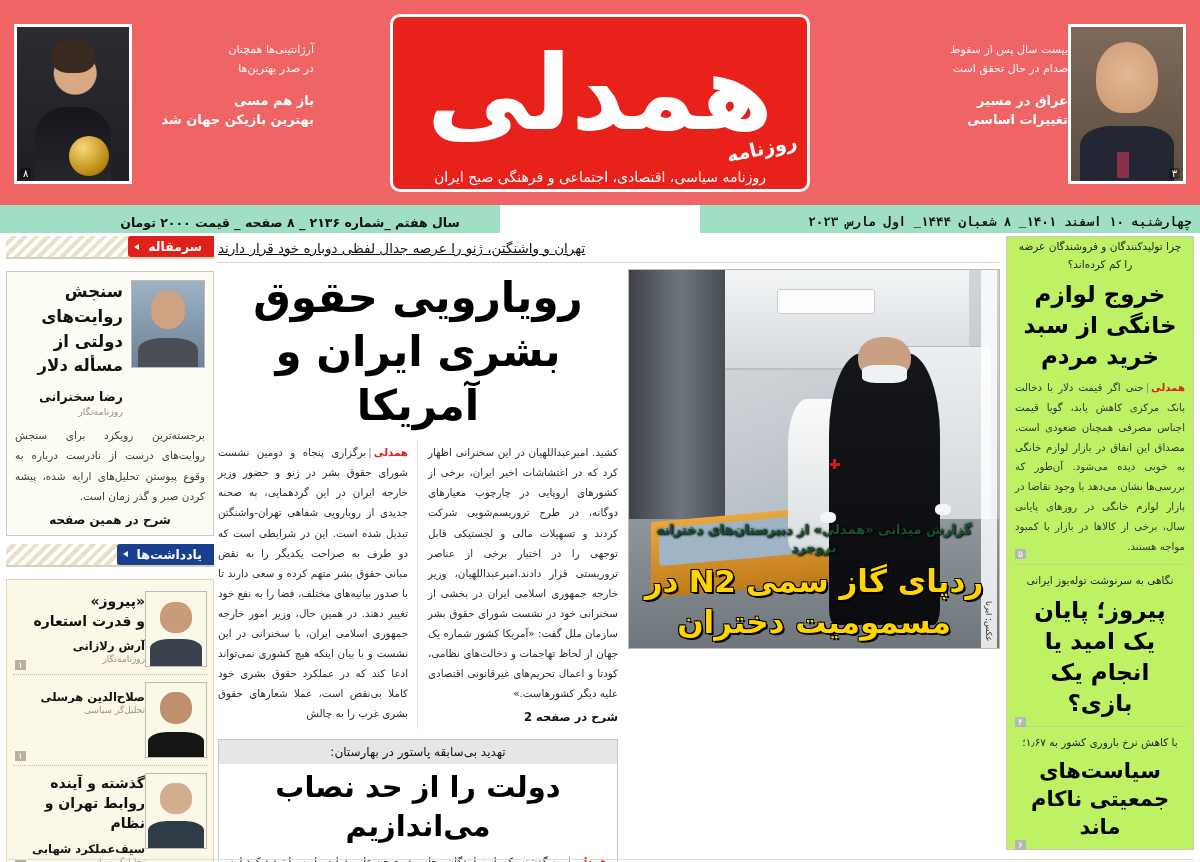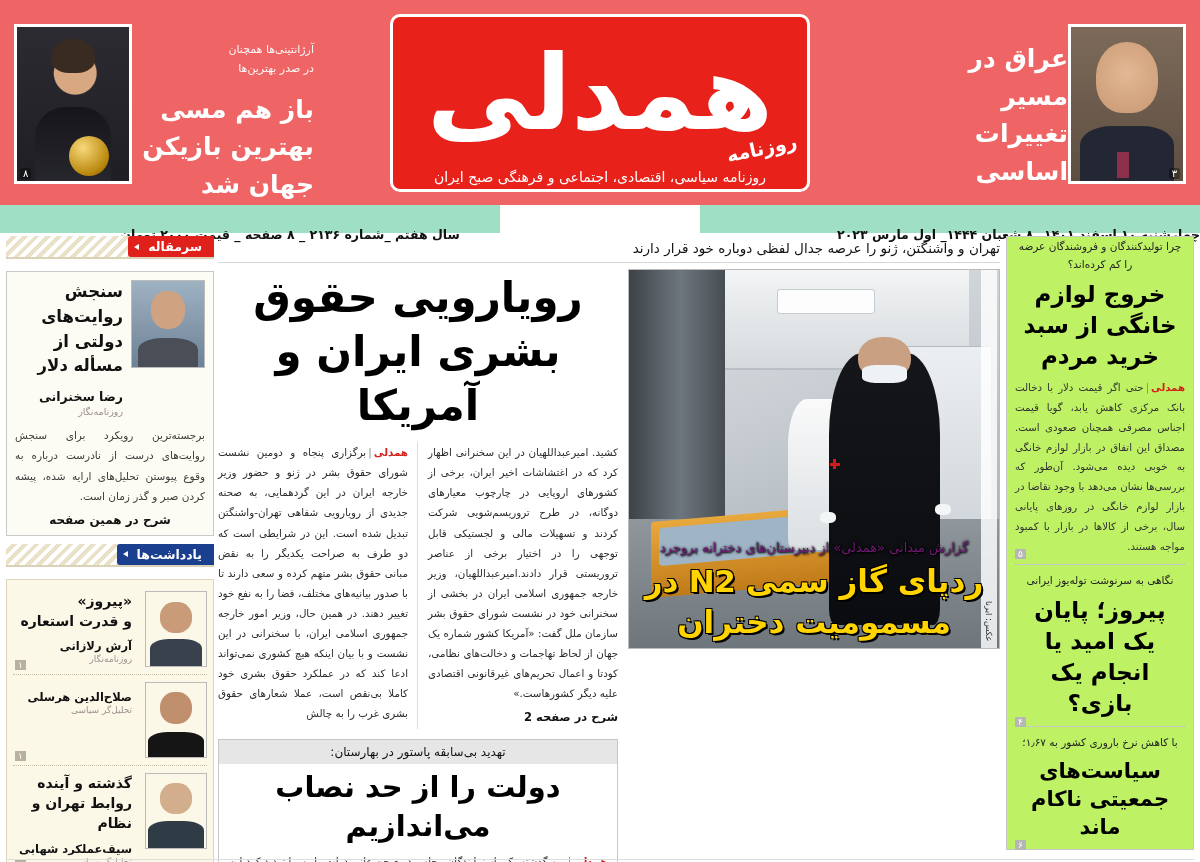--- a/index.html
+++ b/index.html
@@ -55,21 +55,21 @@
   .promo-right{position:absolute;right:14px;top:24px;width:300px;height:165px;}
   .promo-photo{
     width:118px;height:160px;background:#3a3b40;border:3px solid #fff;
     box-sizing:border-box;position:relative;overflow:hidden;float:left;
   }
   .promo-right .promo-photo{float:right;}
   .promo-text{
     color:#ffffff;padding:16px 10px 0 10px;
   }
   .promo-kicker{font-size:11px;line-height:1.75;opacity:.95;margin-bottom:12px;}
-  .promo-title{font-size:25px;font-weight:bold;line-height:1.5;}
+  .promo-title{font-size:13px;font-weight:bold;line-height:1.5;}
   .page-num-badge{
     position:absolute;bottom:2px;left:3px;color:#fff;font-size:10px;
     background:rgba(0,0,0,.35);padding:0 3px;border-radius:2px;
   }
   .promo-right .page-num-badge{left:auto;right:3px;}
 
   
   .messi{
     position:absolute;inset:0;
     background:
@@ -106,25 +106,25 @@
     position:absolute;left:46%;bottom:2%;width:12px;height:26px;background:#8b2f4a;
     transform:translateX(-50%);z-index:3;
   }
 
   
   .infobar{
     position:absolute;left:0;top:205px;width:1200px;height:28px;
     background:#9fe0c4;
   }
   .infobar .seg{
-    position:absolute;top:16px;height:40px;line-height:28px;
+    position:absolute;top:4px;height:40px;line-height:28px;
     font-size:12.5px;color:#111;font-weight:bold;
   }
   .seg-left{left:0;width:580px;text-align:center;}
-  .seg-right{right:0;width:400px;}
+  .seg-right{right:0;width:400px;text-align:center;font-family:Liberation Mono, monospace;}
   .infobar .gap{
     position:absolute;left:50%;transform:translateX(-50%);
     top:0;width:200px;height:28px;background:#ffffff;
   }
 
   
   .content{position:absolute;left:0;top:236px;width:1200px;height:626px;}
 
   .col-left{position:absolute;left:6px;top:0;width:208px;height:620px;}
   .col-right{position:absolute;right:6px;top:0;width:188px;height:620px;}
@@ -170,21 +170,21 @@
   .ed-role{font-size:9.5px;color:#9b8e8e;margin-top:2px;text-align:right;}
   .ed-body{
     font-size:10.5px;line-height:1.95;color:#3b3b3b;margin-top:8px;
     text-align:justify;
   }
   .ed-more{font-size:12px;font-weight:bold;color:#111;text-align:center;margin-top:6px;}
 
   
   .notes{background:#fbf8e8;border:1px solid #ddd6bc;padding:4px 6px;box-sizing:border-box;}
   .note{
-    display:flex;gap:13px;align-items:flex-start;padding:7px 0;
+    display:flex;gap:0;align-items:flex-start;padding:7px 0;
     border-bottom:1px dotted #c8c0a5;position:relative;
   }
   .note:last-child{border-bottom:none;}
   .note-photo{width:60px;height:74px;flex:0 0 60px;border:1px solid #bbb;overflow:hidden;position:relative;}
   .nt{flex:1;text-align:right;}
   .nt-title{font-size:14px;font-weight:bold;line-height:1.45;color:#111;}
   .nt-author{font-size:11.5px;font-weight:bold;color:#111;margin-top:8px;}
   .nt-role{font-size:9px;color:#a08f8f;margin-top:1px;}
   .nt-pg{
     position:absolute;left:2px;bottom:4px;font-size:9px;color:#fff;
@@ -201,22 +201,22 @@
   .f2:after{content:"";position:absolute;left:4%;bottom:0;width:92%;height:34%;
     background:#151515;border-radius:36% 36% 0 0;}
   .f3{background:linear-gradient(#5f6d5a,#3a4438);}
   .f3:before{content:"";position:absolute;left:24%;top:12%;width:52%;height:42%;
     background:#d3ae8c;border-radius:46%;}
   .f3:after{content:"";position:absolute;left:4%;bottom:0;width:92%;height:36%;
     background:#2f3b45;border-radius:36% 36% 0 0;}
 
   
   .lead-kicker{
-    font-size:13.5px;color:#111;text-align:right;font-weight:normal;
-    padding:4px 0 6px;border-bottom:1px solid #d7d7d7;margin-bottom:6px;
+    font-size:13.5px;color:#111;text-align:left;font-weight:normal;
+    padding:4px 0 6px;border-bottom:1px solid #d7d7d7;margin-bottom:6px;text-decoration:underline;
   }
   .lead-wrap{display:flex;gap:10px;}
   .photo-main{
     position:relative;width:370px;height:378px;flex:0 0 370px;
     border:1px solid #bbb;overflow:hidden;background:#c8ccd0;
   }
   .amb{
     position:absolute;inset:0;
     background:linear-gradient(160deg,#dfe3e6 0%,#c5cbd0 42%,#9aa3a9 100%);
   }
@@ -304,21 +304,21 @@
   .brandmark:after{content:"|";color:#888;margin:0 2px;font-weight:normal;}
   .cont{font-weight:bold;color:#111;font-size:11.5px;display:block;margin-top:3px;text-align:left;}
   .cont.rt{text-align:right;}
 
   
   .yellow-block{
     position:absolute;left:0;right:0;bottom:0;padding:0 6px 6px;
     text-align:center;
   }
   .yl-kicker{
-    font-size:13px;color:#701a75;font-weight:normal;line-height:1.4;
+    font-size:13px;color:#14532d;font-weight:bold;line-height:1.4;
     text-shadow:1px 1px 2px #000,0 0 3px #000;margin-bottom:4px;
   }
   .yl-title{
     font-size:31px;font-weight:bold;color:#ffd400;line-height:1.3;
     text-shadow:2px 2px 0 #000,-1px -1px 0 #000,1px -1px 0 #000,-1px 1px 0 #000;
     letter-spacing:-.5px;
   }
 
   
   .boxstory{
@@ -388,20 +388,22 @@
         </div>
       </div>
 
       <div class="promo-right">
         <div class="promo-photo">
           <div class="iraqi"></div>
             <div class="tie"></div>
           <span class="page-num-badge">۳</span>
         </div>
         <div class="promo-text">
+          <div class="promo-kicker" style="white-space:pre-line">بیست سال پس از سقوط
+صدام در حال تحقق است</div>
           <div class="promo-title" style="white-space:pre-line">عراق در مسیر
 تغییرات اساسی</div>
         </div>
       </div>
 
     </div>
   </div>
 
   <div class="infobar">
     <div class="seg seg-right">چهارشنبه ۱۰ اسفند ۱۴۰۱_ ۸ شعبان ۱۴۴۴_ اول مارس ۲۰۲۳</div>

